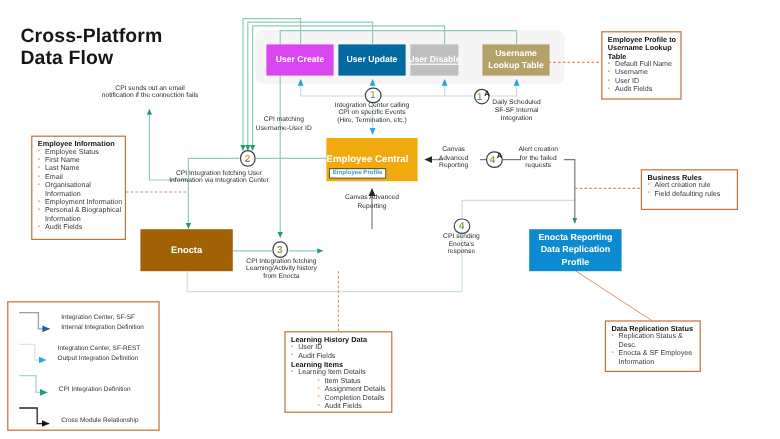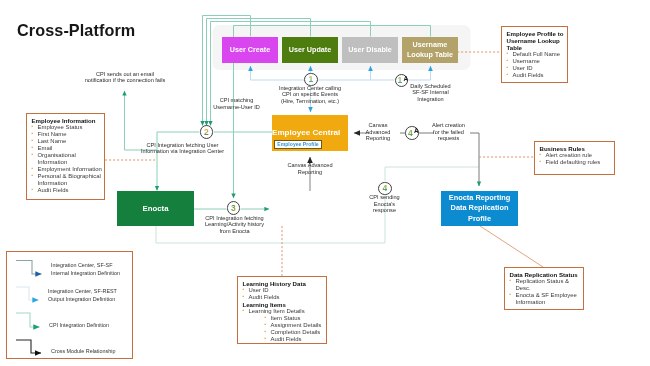--- a/index.html
+++ b/index.html
@@ -95,37 +95,38 @@
       <path d="M479,157 L534,157"></path>
       <path d="M282,226 L282,276"></path>
     </g>
     <g data-name="leader-line-replication" stroke="#D98E5E" stroke-width="0.8" fill="none">
       <path d="M480,226 L543,267"></path>
     </g>
   </svg>
 
   <div class="title" data-name="page-title">
     <div data-name="title-line-1">Cross-Platform</div>
+    <div data-name="title-line-2">Data Flow</div>
   </div>
 
   <div class="pbox" data-name="box-user-create" style="left:222px;top:36.5px;width:56px;height:26.5px;background:#d946ef;font-size:7.2px;">User Create</div>
-  <div class="pbox" data-name="box-user-update" style="left:282px;top:36.5px;width:56px;height:26.5px;background:#4d7c0f;font-size:7.2px;">User Update</div>
-  <div class="pbox" data-name="box-user-disable" style="left:342px;top:36.5px;width:56px;height:26.5px;background:#BFBFBF;font-size:7.2px;">User Disable</div>
+  <div class="pbox" data-name="box-user-update" style="left:282px;top:36.5px;width:56px;height:26.5px;background:#0369a1;font-size:7.2px;">User Update</div>
+  <div class="pbox" data-name="box-user-disable" style="left:342px;top:36.5px;width:40px;height:26.5px;background:#BFBFBF;font-size:7.2px;text-decoration:underline;">User Disable</div>
   <div class="pbox" data-name="box-username-lookup-table" style="left:402px;top:36.5px;width:56px;height:26.5px;background:#B3A269;font-size:7.2px;flex-direction:column;line-height:9.6px;">
     <div data-name="username-lookup-line-1">Username</div>
     <div data-name="username-lookup-line-2">Lookup Table</div>
   </div>
 
   <div data-name="box-employee-central" style="position:absolute;left:272px;top:115px;width:76px;height:36px;background:#F0A90E;"></div>
   <div data-name="employee-central-label" style="position:absolute;left:272px;top:128px;width:76px;text-align:left;color:#fff;font-weight:bold;font-size:8.1px;">Employee Central</div>
   <div data-name="chip-employee-profile" style="position:absolute;left:274px;top:140px;width:48px;height:8.6px;box-sizing:border-box;border:1px solid #6B5A16;background:#fff;display:flex;align-items:center;justify-content:center;">
     <span data-name="employee-profile-label" style="color:#3596D6;font-size:5.1px;font-weight:bold;">Employee Profile</span>
   </div>
 
-  <div class="pbox" data-name="box-enocta" style="left:117px;top:191px;width:77px;height:35px;background:#15803d;font-size:7.8px;">Enocta</div>
+  <div class="pbox" data-name="box-enocta" style="left:117px;top:191px;width:77px;height:35px;background:#a16207;font-size:7.8px;">Enocta</div>
 
 
   <div class="pbox" data-name="box-replication-status" style="left:441px;top:191px;width:77px;height:35px;background:#0C8BD0;font-size:7.4px;flex-direction:column;line-height:10.2px;">
     <div data-name="replication-line-1">Enocta Reporting</div>
     <div data-name="replication-line-2">Data Replication</div>
     <div data-name="replication-line-3">Profile</div>
   </div>
 
   <div class="circ g1" data-name="step-circle-1" style="left:304px;top:72.5px;">
       <span data-name="step-circle-label">1</span>

